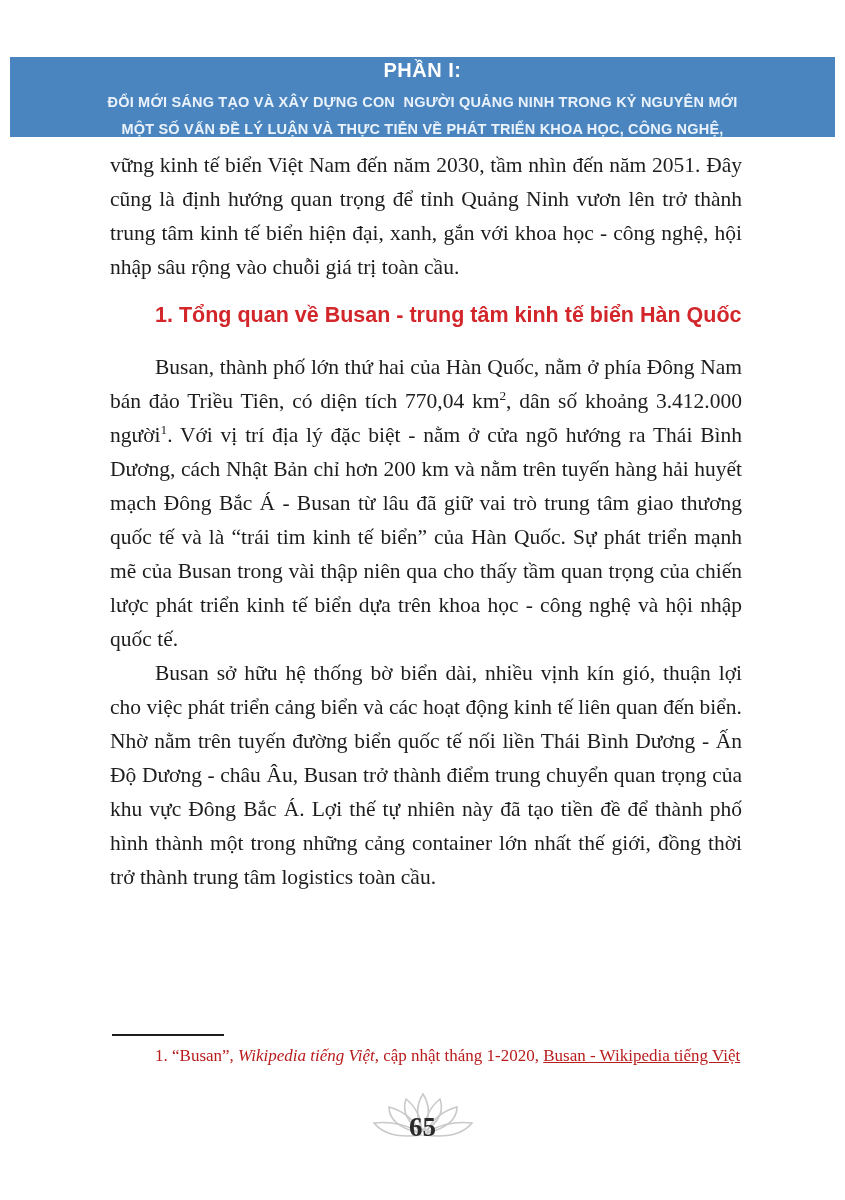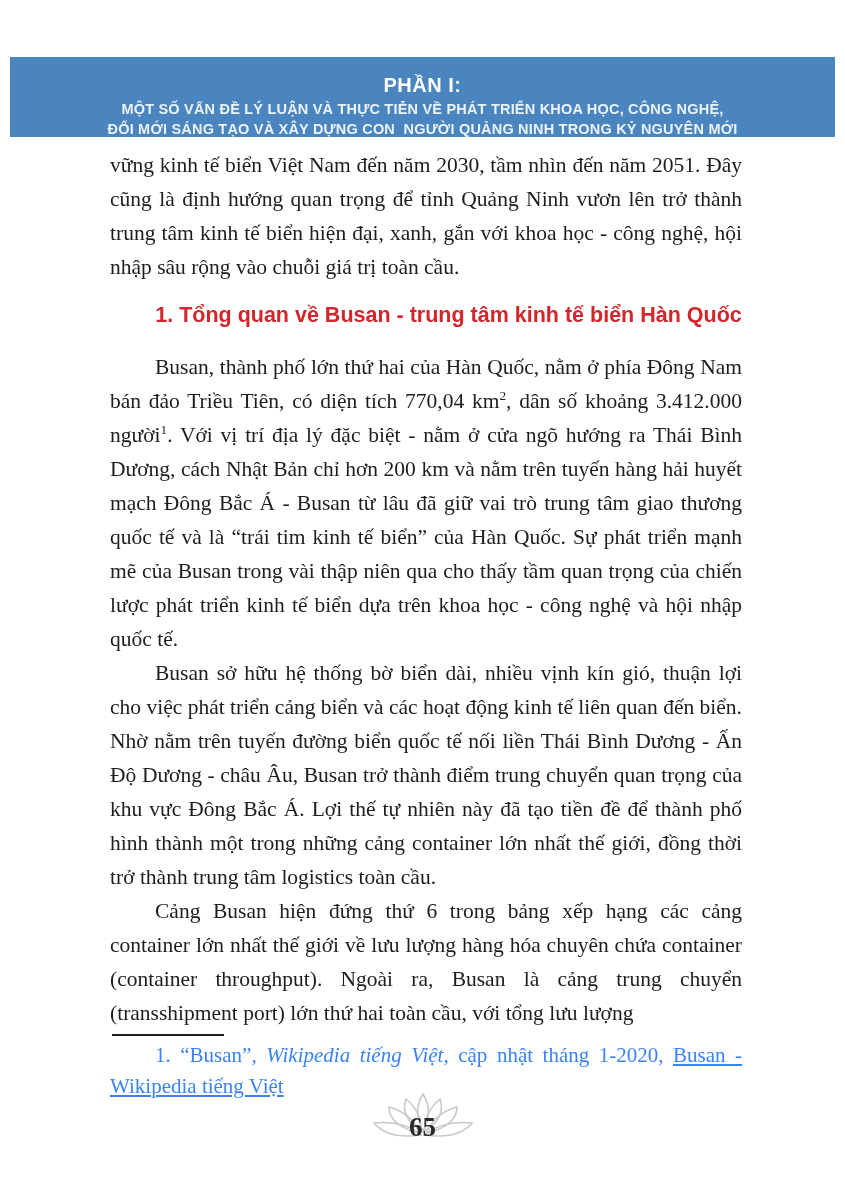--- a/index.html
+++ b/index.html
@@ -5,73 +5,72 @@
   html,body{margin:0;padding:0;}
   body{
     width:845px;height:1200px;background:#ffffff;position:relative;
     font-family:"Liberation Serif", serif;color:#1d1d1d;overflow:hidden;
   }
   
   .banner{
     position:absolute;top:57px;left:10px;width:825px;height:80px;
     background:#4a85bf;color:#ffffff;text-align:center;
     font-family:"Liberation Sans", sans-serif;
-    display:flex;flex-direction:column;justify-content:flex-end;gap:4px;
+    display:flex;flex-direction:column;justify-content:space-between;gap:4px;
     box-sizing:border-box;padding-top:2px;
   }
   .banner .title{font-size:20px;font-weight:bold;letter-spacing:.5px;}
   .banner .sub{font-size:14.5px;font-weight:bold;color:#eaf2fb;letter-spacing:.2px;white-space:pre-wrap;}
   
   .content{
     position:absolute;top:148px;left:110px;width:632px;
     font-size:21.5px;line-height:34px;text-align:justify;
   }
   .content p{margin:0;text-indent:45px;}
   .content p.no-indent{text-indent:0;}
   .heading{
-    margin:14px 0 18px 0;text-indent:45px;text-align:center;
+    margin:14px 0 18px 0;text-indent:45px;text-align:left;
     font-family:"Liberation Sans", sans-serif;
     font-size:21.5px;font-weight:bold;color:#d2262b;
   }
   .b{font-weight:normal;}
   .i{font-style:italic;}
   .u{text-decoration:underline;}
   .sup{vertical-align:super;font-size:0.62em;line-height:0;}
   
   .footnote-block{
     position:absolute;left:110px;top:1034px;width:632px;
-    font-size:21px;line-height:31px;color:#3b82f6;text-align:justify;
+    font-size:17px;line-height:31px;color:#b91c1c;text-align:justify;
   }
   .fn-rule{width:112px;border-top:2px solid #1d1d1d;margin:0 0 4px 2px;}
   .fn-text{margin:0;text-indent:45px;}
   
   .footer{position:absolute;top:1092px;left:0;width:845px;display:flex;justify-content:center;}
   .lotus-wrap{position:relative;width:104px;height:58px;}
   .lotus-wrap svg{position:absolute;left:0;top:0;}
   .page-num{
     position:absolute;left:0;right:0;top:20px;text-align:center;
     font-size:27px;font-weight:bold;color:#2a2a2a;
     font-family:"Liberation Serif", serif;
   }
 </style>
 </head>
 <body>
 
 <header class="banner" style="background: rgb(74, 133, 191); color: rgb(255, 255, 255);">
   <div class="title">PHẦN I:</div>
+  <div class="sub">ĐỔI MỚI SÁNG TẠO VÀ XÂY DỰNG CON  NGƯỜI QUẢNG NINH TRONG KỶ NGUYÊN MỚI</div>
   <div class="sub">MỘT SỐ VẤN ĐỀ LÝ LUẬN VÀ THỰC TIỄN VỀ PHÁT TRIỂN KHOA HỌC, CÔNG NGHỆ,</div>
-  <div class="sub">ĐỔI MỚI SÁNG TẠO VÀ XÂY DỰNG CON  NGƯỜI QUẢNG NINH TRONG KỶ NGUYÊN MỚI</div>
 </header>
 
 <main class="content">
   <p class="no-indent">vững kinh tế biển Việt Nam đến năm 2030, tầm nhìn đến năm 2051. Đây cũng là định hướng quan trọng để tỉnh Quảng Ninh vươn lên trở thành trung tâm kinh tế biển hiện đại, xanh, gắn với khoa học - công nghệ, hội nhập sâu rộng vào chuỗi giá trị toàn cầu.</p>
   <h2 class="heading" style="color: rgb(210, 38, 43);">1. Tổng quan về Busan - trung tâm kinh tế biển Hàn Quốc</h2>
   <p><span>Busan, thành phố lớn thứ hai của Hàn Quốc, nằm ở phía Đông Nam bán đảo Triều Tiên, có diện tích </span><span class="b">770,04 km</span><span class="b sup">2</span><span class="b">,</span><span> dân số khoảng 3.412.000 người</span><span class="sup">1</span><span>. Với vị trí địa lý đặc biệt - nằm ở cửa ngõ hướng ra Thái Bình Dương, cách Nhật Bản chỉ hơn 200 km và nằm trên tuyến hàng hải huyết mạch Đông Bắc Á - Busan từ lâu đã giữ vai trò trung tâm giao thương quốc tế và là “trái tim kinh tế biển” của Hàn Quốc. Sự phát triển mạnh mẽ của Busan trong vài thập niên qua cho thấy tầm quan trọng của chiến lược phát triển kinh tế biển dựa trên khoa học - công nghệ và hội nhập quốc tế.</span></p>
   <p>Busan sở hữu hệ thống bờ biển dài, nhiều vịnh kín gió, thuận lợi cho việc phát triển cảng biển và các hoạt động kinh tế liên quan đến biển. Nhờ nằm trên tuyến đường biển quốc tế nối liền Thái Bình Dương - Ấn Độ Dương - châu Âu, Busan trở thành điểm trung chuyển quan trọng của khu vực Đông Bắc Á. Lợi thế tự nhiên này đã tạo tiền đề để thành phố hình thành một trong những cảng container lớn nhất thế giới, đồng thời trở thành trung tâm logistics toàn cầu.</p>
-  <p>Cảng Busan hiện đứng thứ 6 trong bảng xếp hạng các cảng container lớn nhất thế giới về lưu lượng hàng hóa chuyên chứa container (container throughput). Ngoài ra, Busan là cảng trung chuyển (transshipment port) lớn thứ hai toàn cầu, với tổng lưu lượng</p>
 </main>
 
 <section class="footnote-block">
   <div class="fn-rule"></div>
   <p class="fn-text"><span>1. “Busan”, </span><span class="i">Wikipedia tiếng Việt</span><span>, cập nhật tháng 1-2020, </span><span class="u">Busan - Wikipedia tiếng Việt</span></p>
 </section>
 
 <footer class="footer">
   <div class="lotus-wrap">
     <span>

